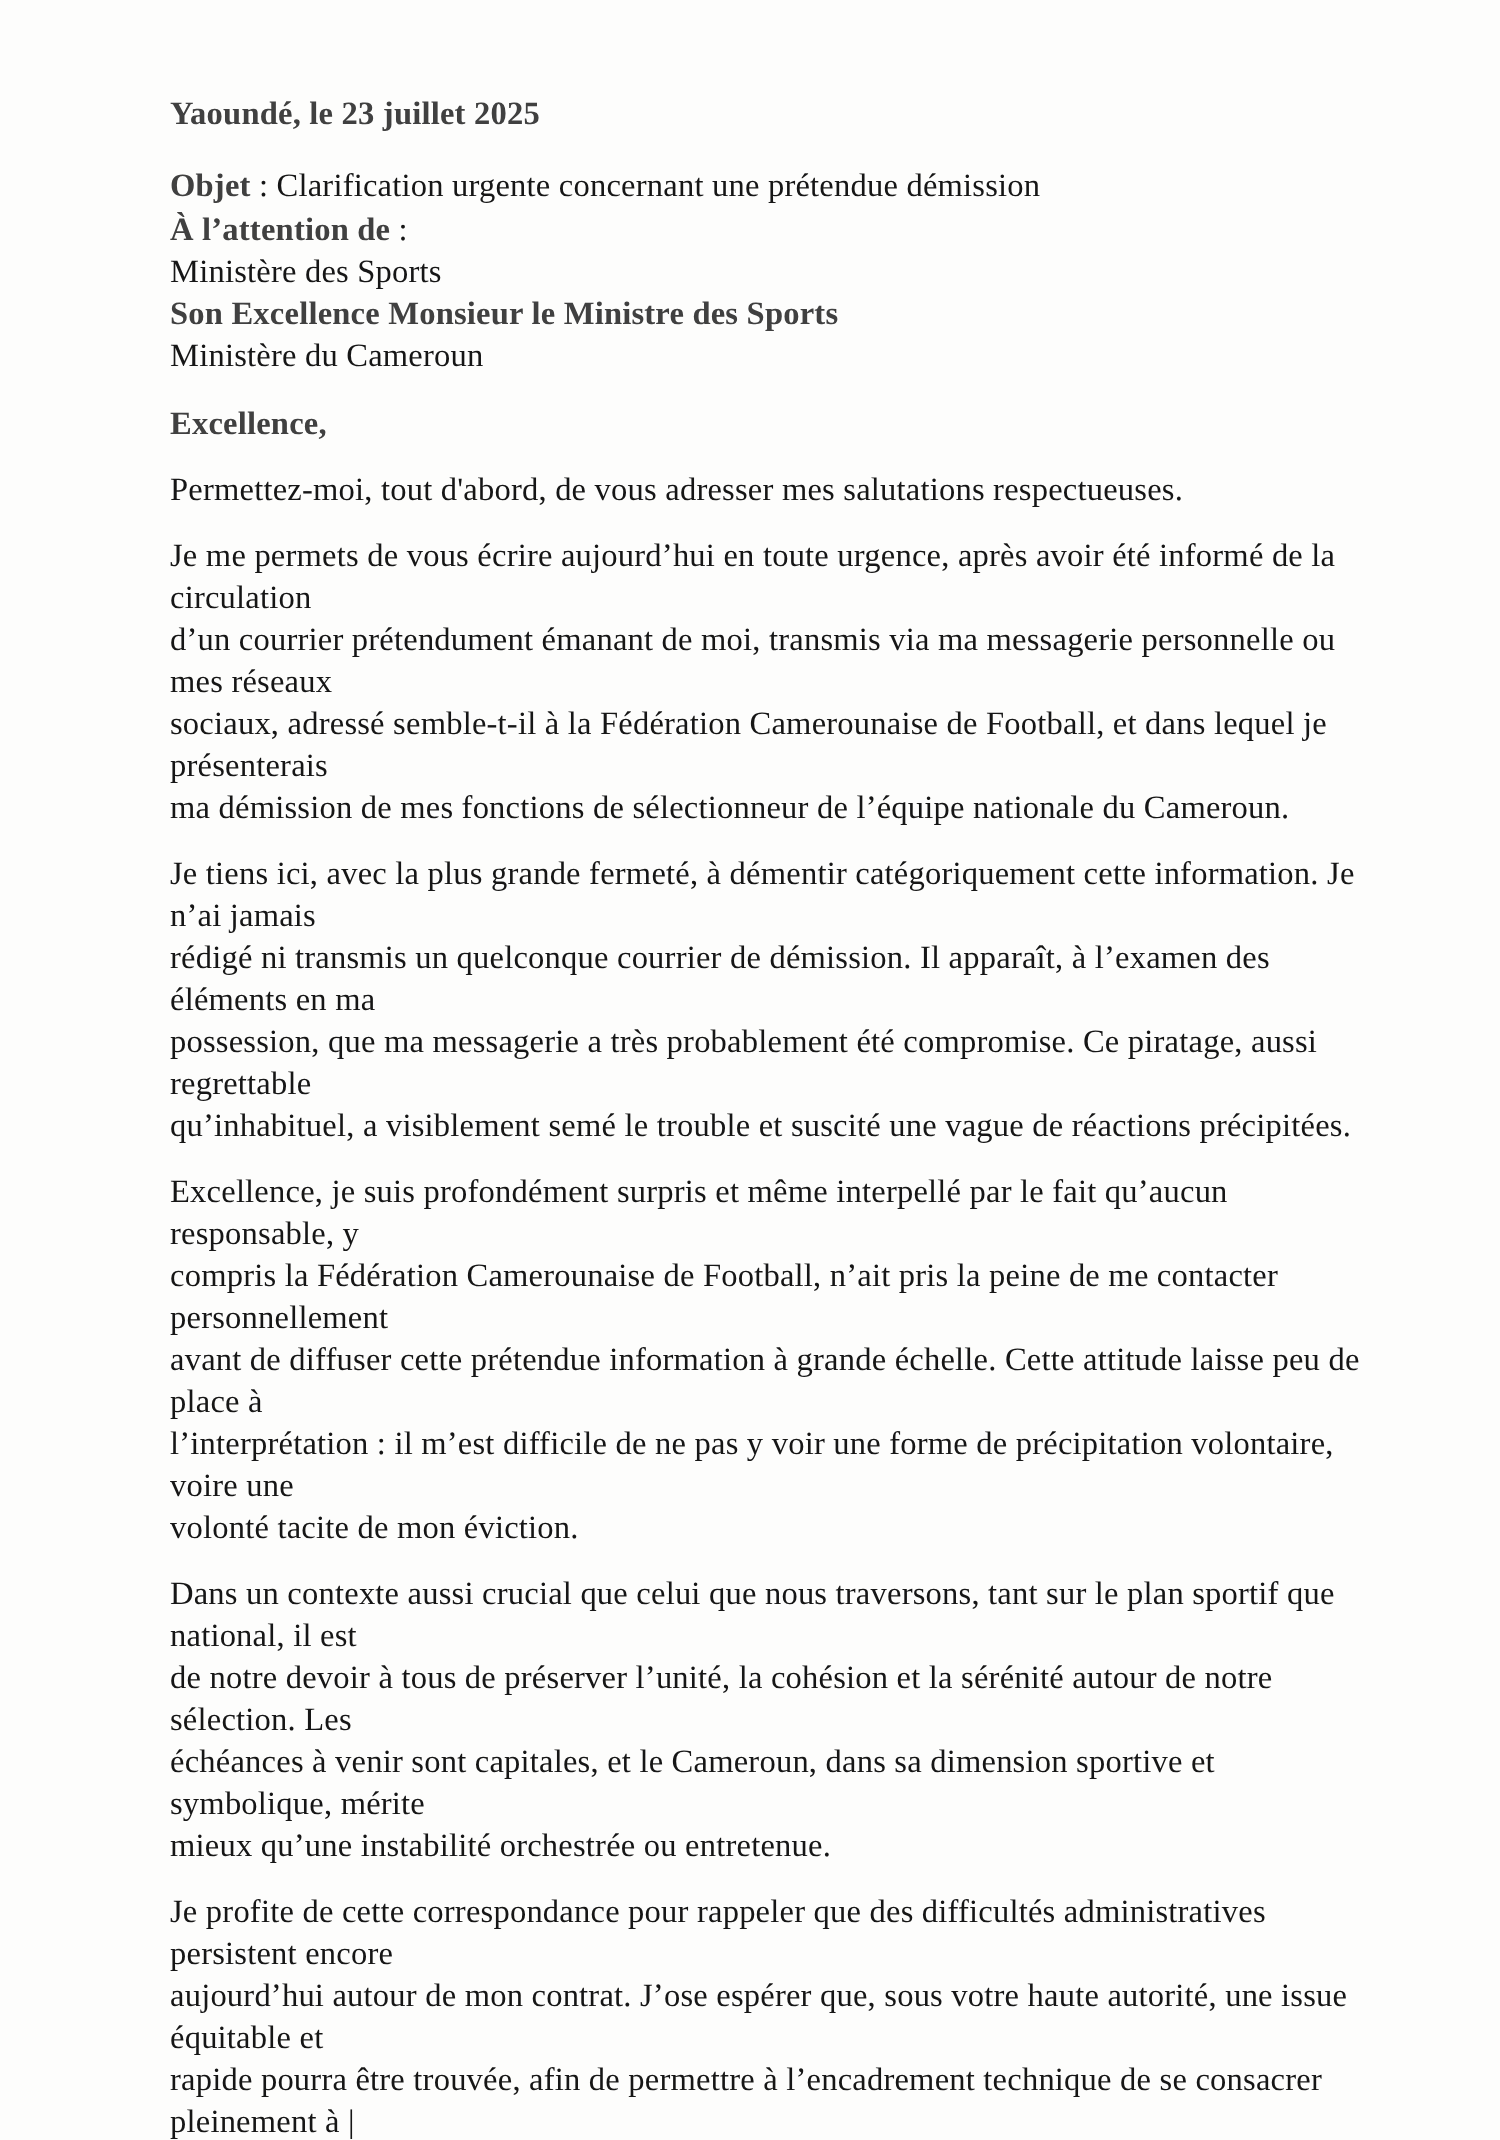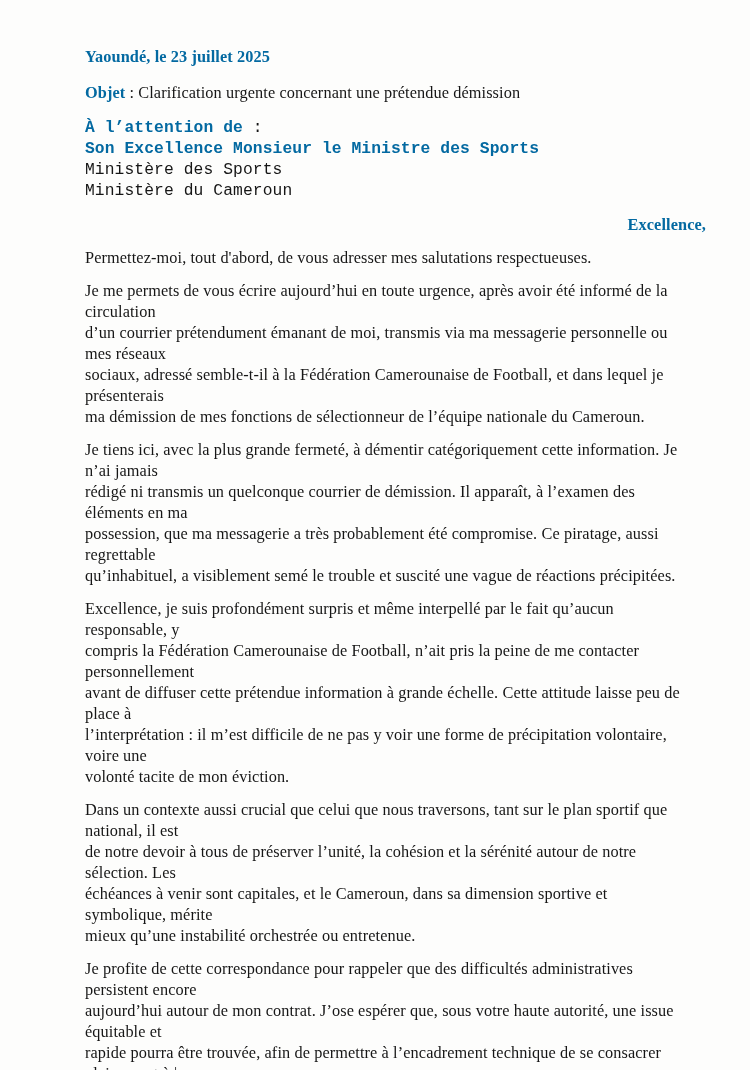--- a/index.html
+++ b/index.html
@@ -16,45 +16,45 @@
   }
   .page {
     box-sizing: border-box;
     width: 750px;
     height: 1070px;
     padding: 46px 44px 0 85px;
     font-size: 16.3px;
     line-height: 21px;
     letter-spacing: 0.1px;
   }
-  .b { font-weight: bold; color: #0369a1; }
+  .b { font-weight: bold; color: #404040; }
   .block { margin: 0; }
   .date-line       { margin-bottom: 15px; }
-  .subject-line    { margin-bottom: 14px; }
-  .recipient-block { margin-bottom: 13px; font-family: Liberation Mono, monospace; }
-  .salutation      { margin-bottom: 12px; text-align: right; }
+  .subject-line    { margin-bottom: 1px; }
+  .recipient-block { margin-bottom: 13px; }
+  .salutation      { margin-bottom: 12px; }
   .para {
     margin: 0 16px 12px 0;
     white-space: pre-line;
   }
   .para:last-of-type { margin-bottom: 6px; }
 </style>
 </head>
 <body>
 
 <div class="page">
 
   <p class="block date-line b">Yaoundé, le 23 juillet 2025</p>
 
   <p class="block subject-line"><span class="b">Objet</span><span> : Clarification urgente concernant une prétendue démission</span></p>
 
   <div class="recipient-block">
     <p class="block"><span class="b">À l’attention de</span><span> :</span></p>
+    <p class="block">Ministère des Sports</p>
     <p class="block b">Son Excellence Monsieur le Ministre des Sports</p>
-    <p class="block">Ministère des Sports</p>
     <p class="block">Ministère du Cameroun</p>
   </div>
 
   <p class="block salutation b">Excellence,</p>
 
   <p class="para">Permettez-moi, tout d'abord, de vous adresser mes salutations respectueuses.</p>
   <p class="para">Je me permets de vous écrire aujourd’hui en toute urgence, après avoir été informé de la circulation
 d’un courrier prétendument émanant de moi, transmis via ma messagerie personnelle ou mes réseaux
 sociaux, adressé semble-t-il à la Fédération Camerounaise de Football, et dans lequel je présenterais
 ma démission de mes fonctions de sélectionneur de l’équipe nationale du Cameroun.</p>

